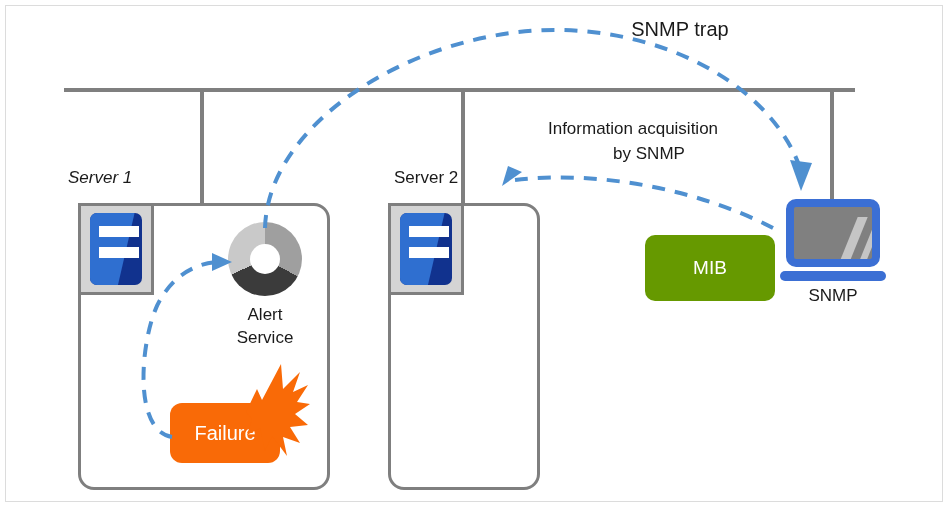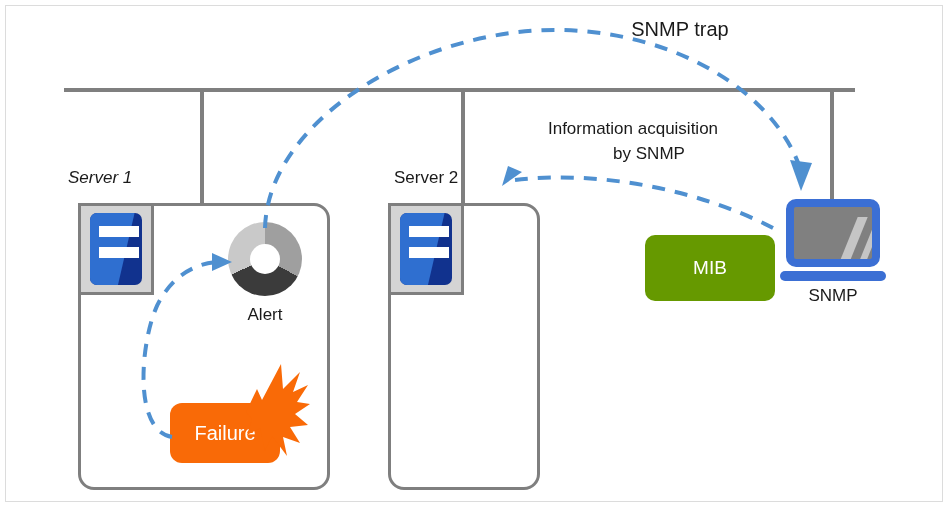--- a/index.html
+++ b/index.html
@@ -180,20 +180,21 @@
     <div class="chip">
       <div class="bar b1"></div>
       <div class="bar b2"></div>
     </div>
   </div>
 
   <div class="donut" style="left:228px; top:222px;">
     <div class="hole"></div>
   </div>
   <div class="label center" style="left:215px; top:303px; width:100px;text-align:center;">Alert</div>
+  <div class="label center" style="left:215px; top:326px; width:100px;">Service</div>
 
   <div class="failure-box" style="left:170px; top:403px; width:110px; height:60px;">
     <span>Failure</span>
   </div>
 
   <div class="label" style="left:378px; top:166px;margin-left:16px;">Server 2</div>
 
   <div class="server-box" style="left:388px; top:203px; width:152px; height:287px;"></div>
 
   <div class="server-icon" style="left:388px; top:203px;">

